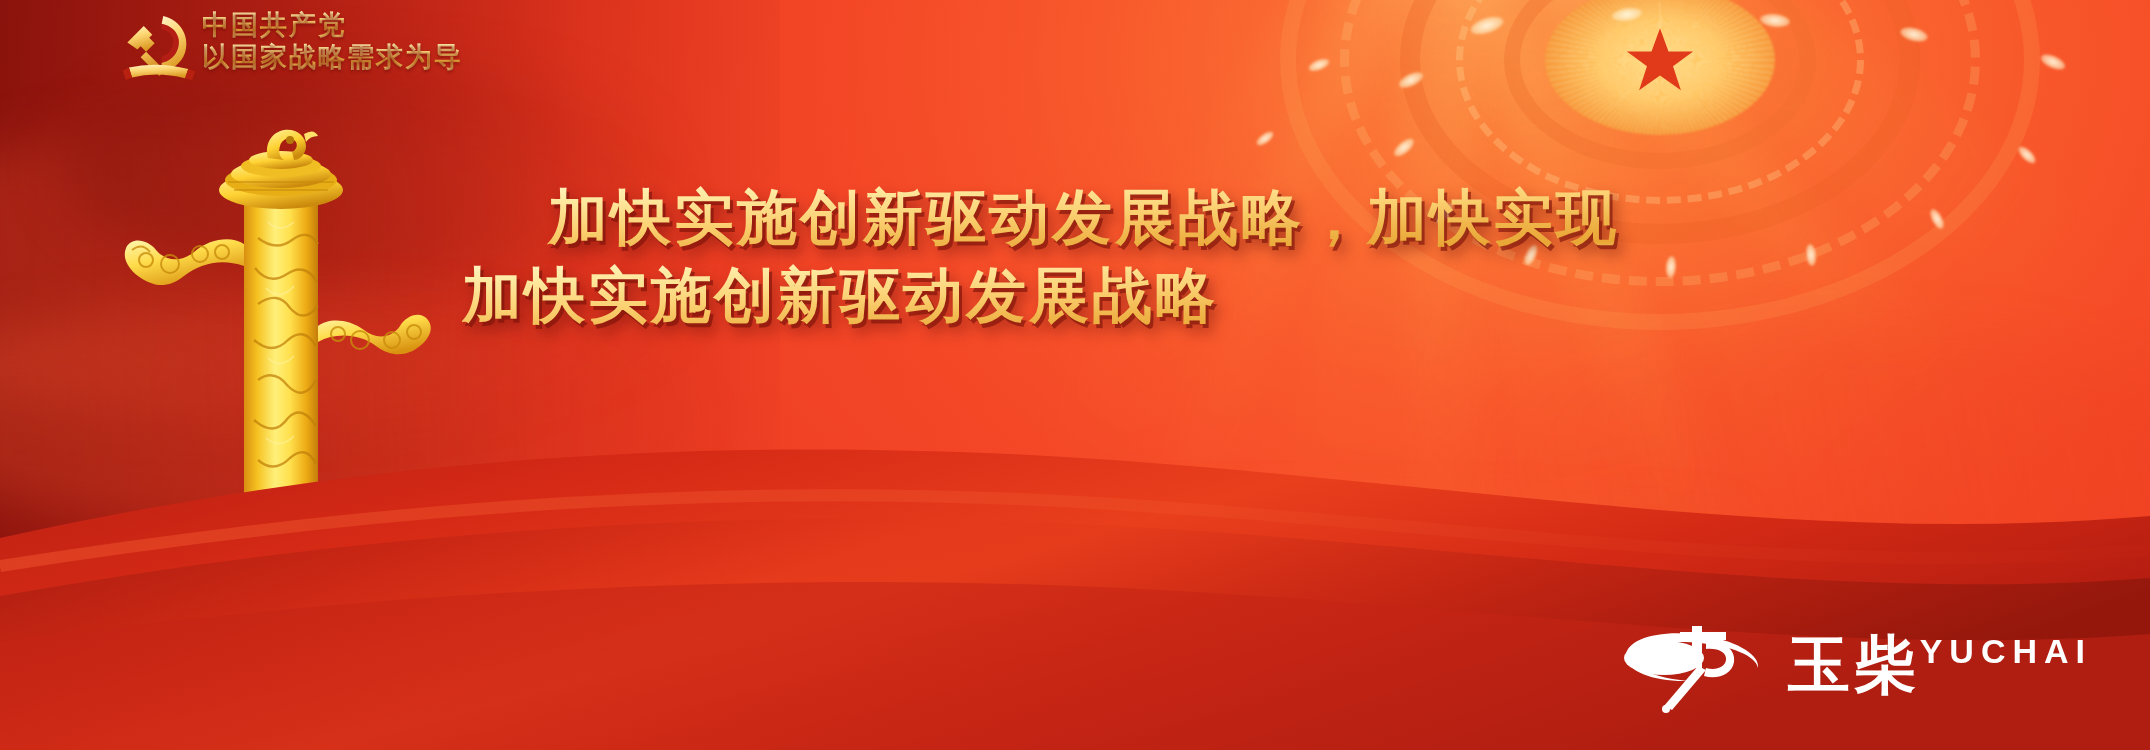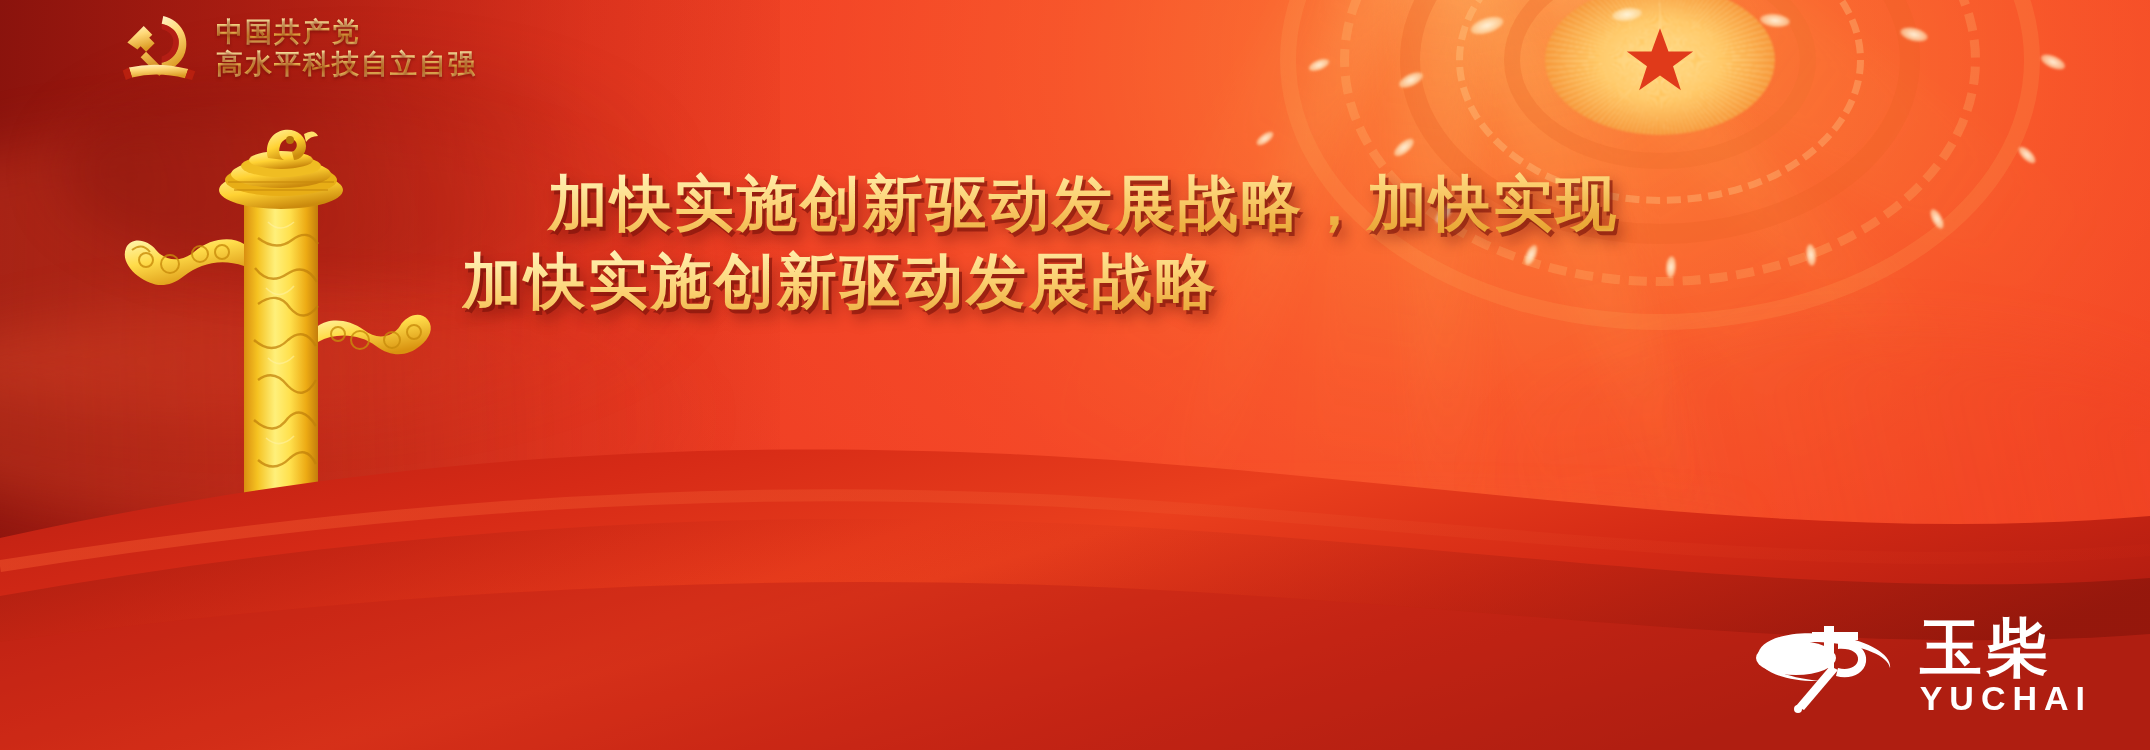--- a/index.html
+++ b/index.html
@@ -88,21 +88,21 @@
         rgba(255,234,190,.65) 55%, rgba(255,220,160,0) 100%);
     filter:blur(1.2px);
   }
 
   
   .silk { position:absolute; border-radius:50%; filter:blur(26px); }
 
   
   #emblem-lockup {
     position:absolute; left:118px; top:8px;
-    display:flex; align-items:flex-end; gap:20px;
+    display:flex; align-items:flex-start; gap:6px;
     z-index:12;
   }
   #party-emblem { width:78px; height:72px; flex:none; }
   #congress-titles {
     display:flex; flex-direction:column; gap:1px;
     padding-top:2px;
   }
   .congress-line {
     font-family:"DejaVu Sans","Liberation Sans",sans-serif;
     font-weight:bold;
@@ -116,21 +116,21 @@
     white-space:nowrap;
   }
   .congress-line.l1 { font-size:27px; }
   .congress-line.l2 { font-size:27px; }
 
   
   #huabiao { position:absolute; left:108px; top:118px; width:340px; height:470px; z-index:9; }
 
   
   #slogan {
-    position:absolute; left:462px; top:164px;
+    position:absolute; left:462px; top:178px;
     width:1290px;
     z-index:14;
   }
   .slogan-line {
     font-family:"DejaVu Sans","Liberation Sans",sans-serif;
     font-weight:bold;
     font-size:60px;
     line-height:78px;
     letter-spacing:3px;
     white-space:nowrap;
@@ -168,21 +168,21 @@
   
   #wave-fg { position:absolute; left:0; bottom:0; width:2150px; height:330px; z-index:10; }
 
   
   #yuchai-logo {
     position:absolute; right:58px; bottom:36px;
     display:flex; align-items:center; gap:18px;
     z-index:20;
   }
   #yuchai-mark { width:150px; height:98px; flex:none; }
-  #yuchai-words { display:flex; flex-direction:column; align-items:flex-start;justify-content:flex-end; }
+  #yuchai-words { display:flex; flex-direction:row; align-items:flex-start;justify-content:flex-end; }
   #yuchai-cn {
     font-family:"DejaVu Sans","Liberation Sans",sans-serif;
     font-weight:bold; font-size:62px; line-height:64px;
     color:#ffffff; letter-spacing:4px;
   }
   #yuchai-en {
     font-family:"Liberation Sans",sans-serif;
     font-weight:bold; font-size:34px; line-height:32px;
     color:#ffffff; letter-spacing:7px;
     margin-top:2px;
@@ -268,21 +268,21 @@
 
       <path d="M36 56 L60 80 L53 87 L29 63 Z" fill="url(#gGoldDeep)"></path>
 
       <path d="M14 76 Q50 68 90 78 L86 90 Q50 81 18 89 Z" fill="url(#gGold)"></path>
       <path d="M14 76 L18 89 L10 92 L6 80 Z" fill="#b8200f"></path>
       <path d="M90 78 L86 90 L95 92 L99 81 Z" fill="#b8200f"></path>
     </svg>
 
     <div id="congress-titles">
       <div class="congress-line l1">中国共产党</div>
-      <div class="congress-line l2">高水平科技自立自强</div>
+      <div class="congress-line l2">以国家战略需求为导</div>
     </div>
   </div>
 
   <svg id="huabiao" viewBox="0 0 340 470">
     <defs>
       <linearGradient id="gCol" x1="0" y1="0" x2="1" y2="0">
         <stop offset="0%" stop-color="#d98e10"></stop>
         <stop offset="18%" stop-color="#f5c221"></stop>
         <stop offset="42%" stop-color="#fff07a"></stop>
         <stop offset="62%" stop-color="#ffe04d"></stop>

